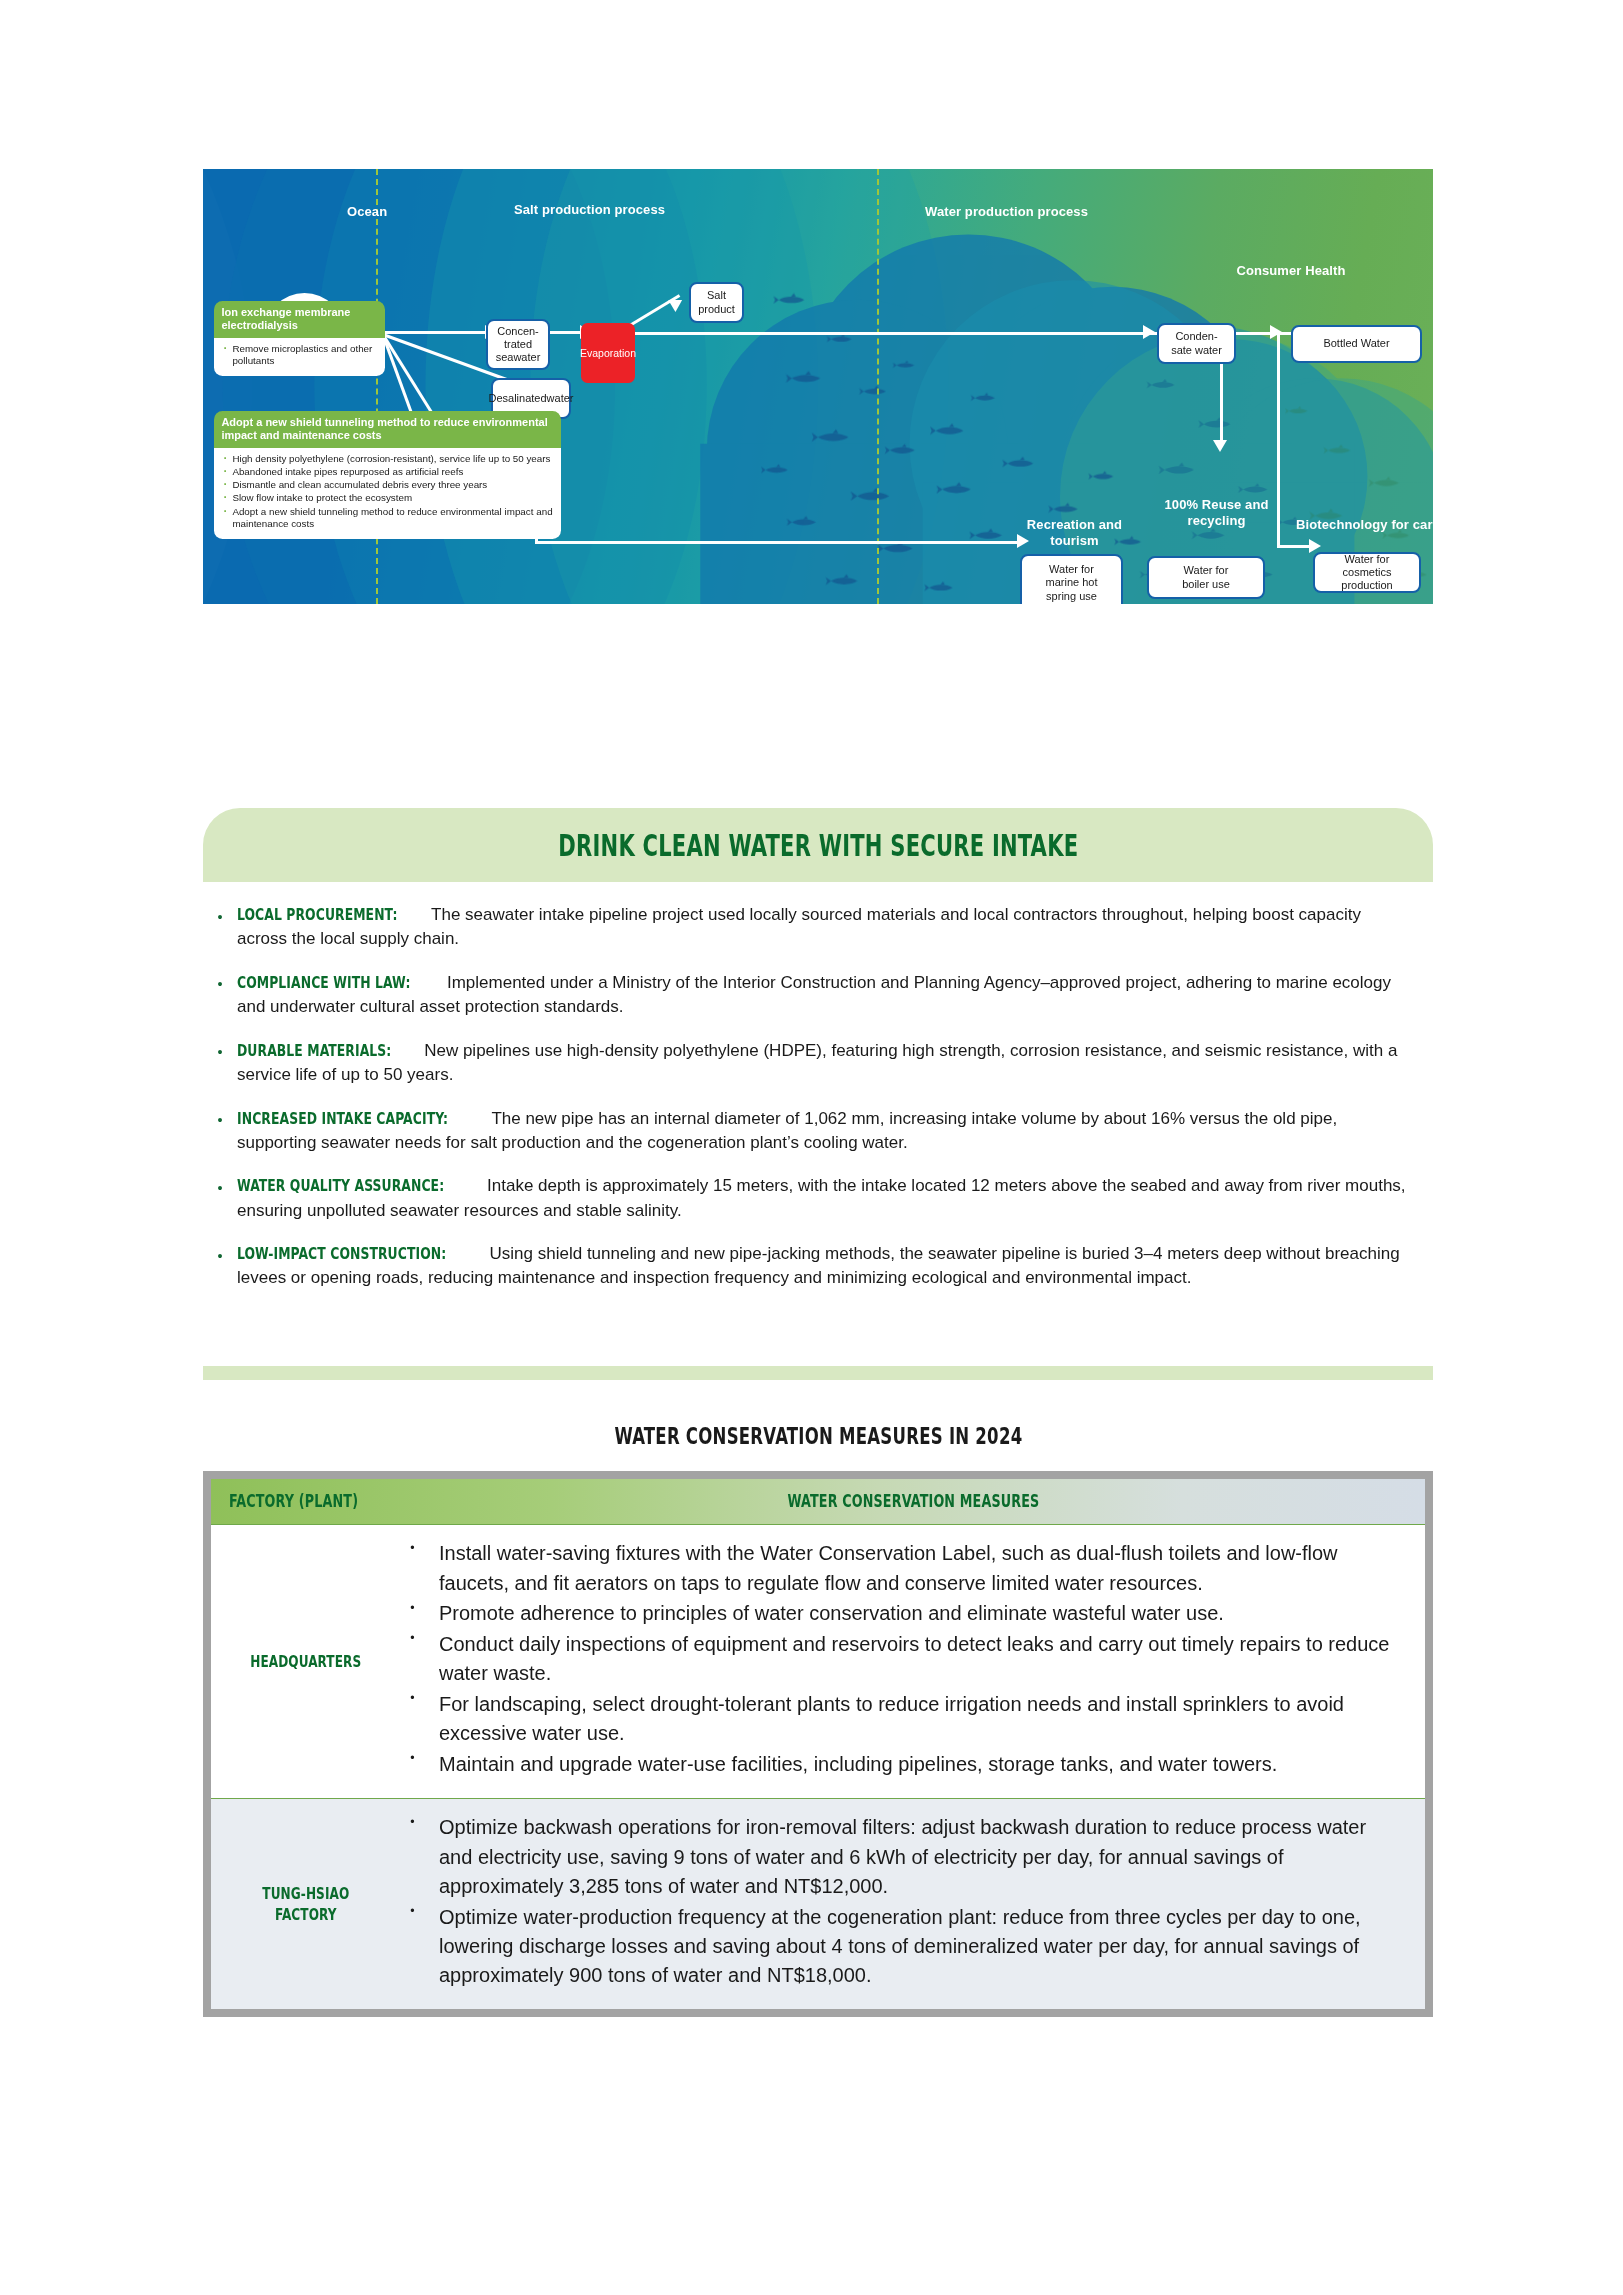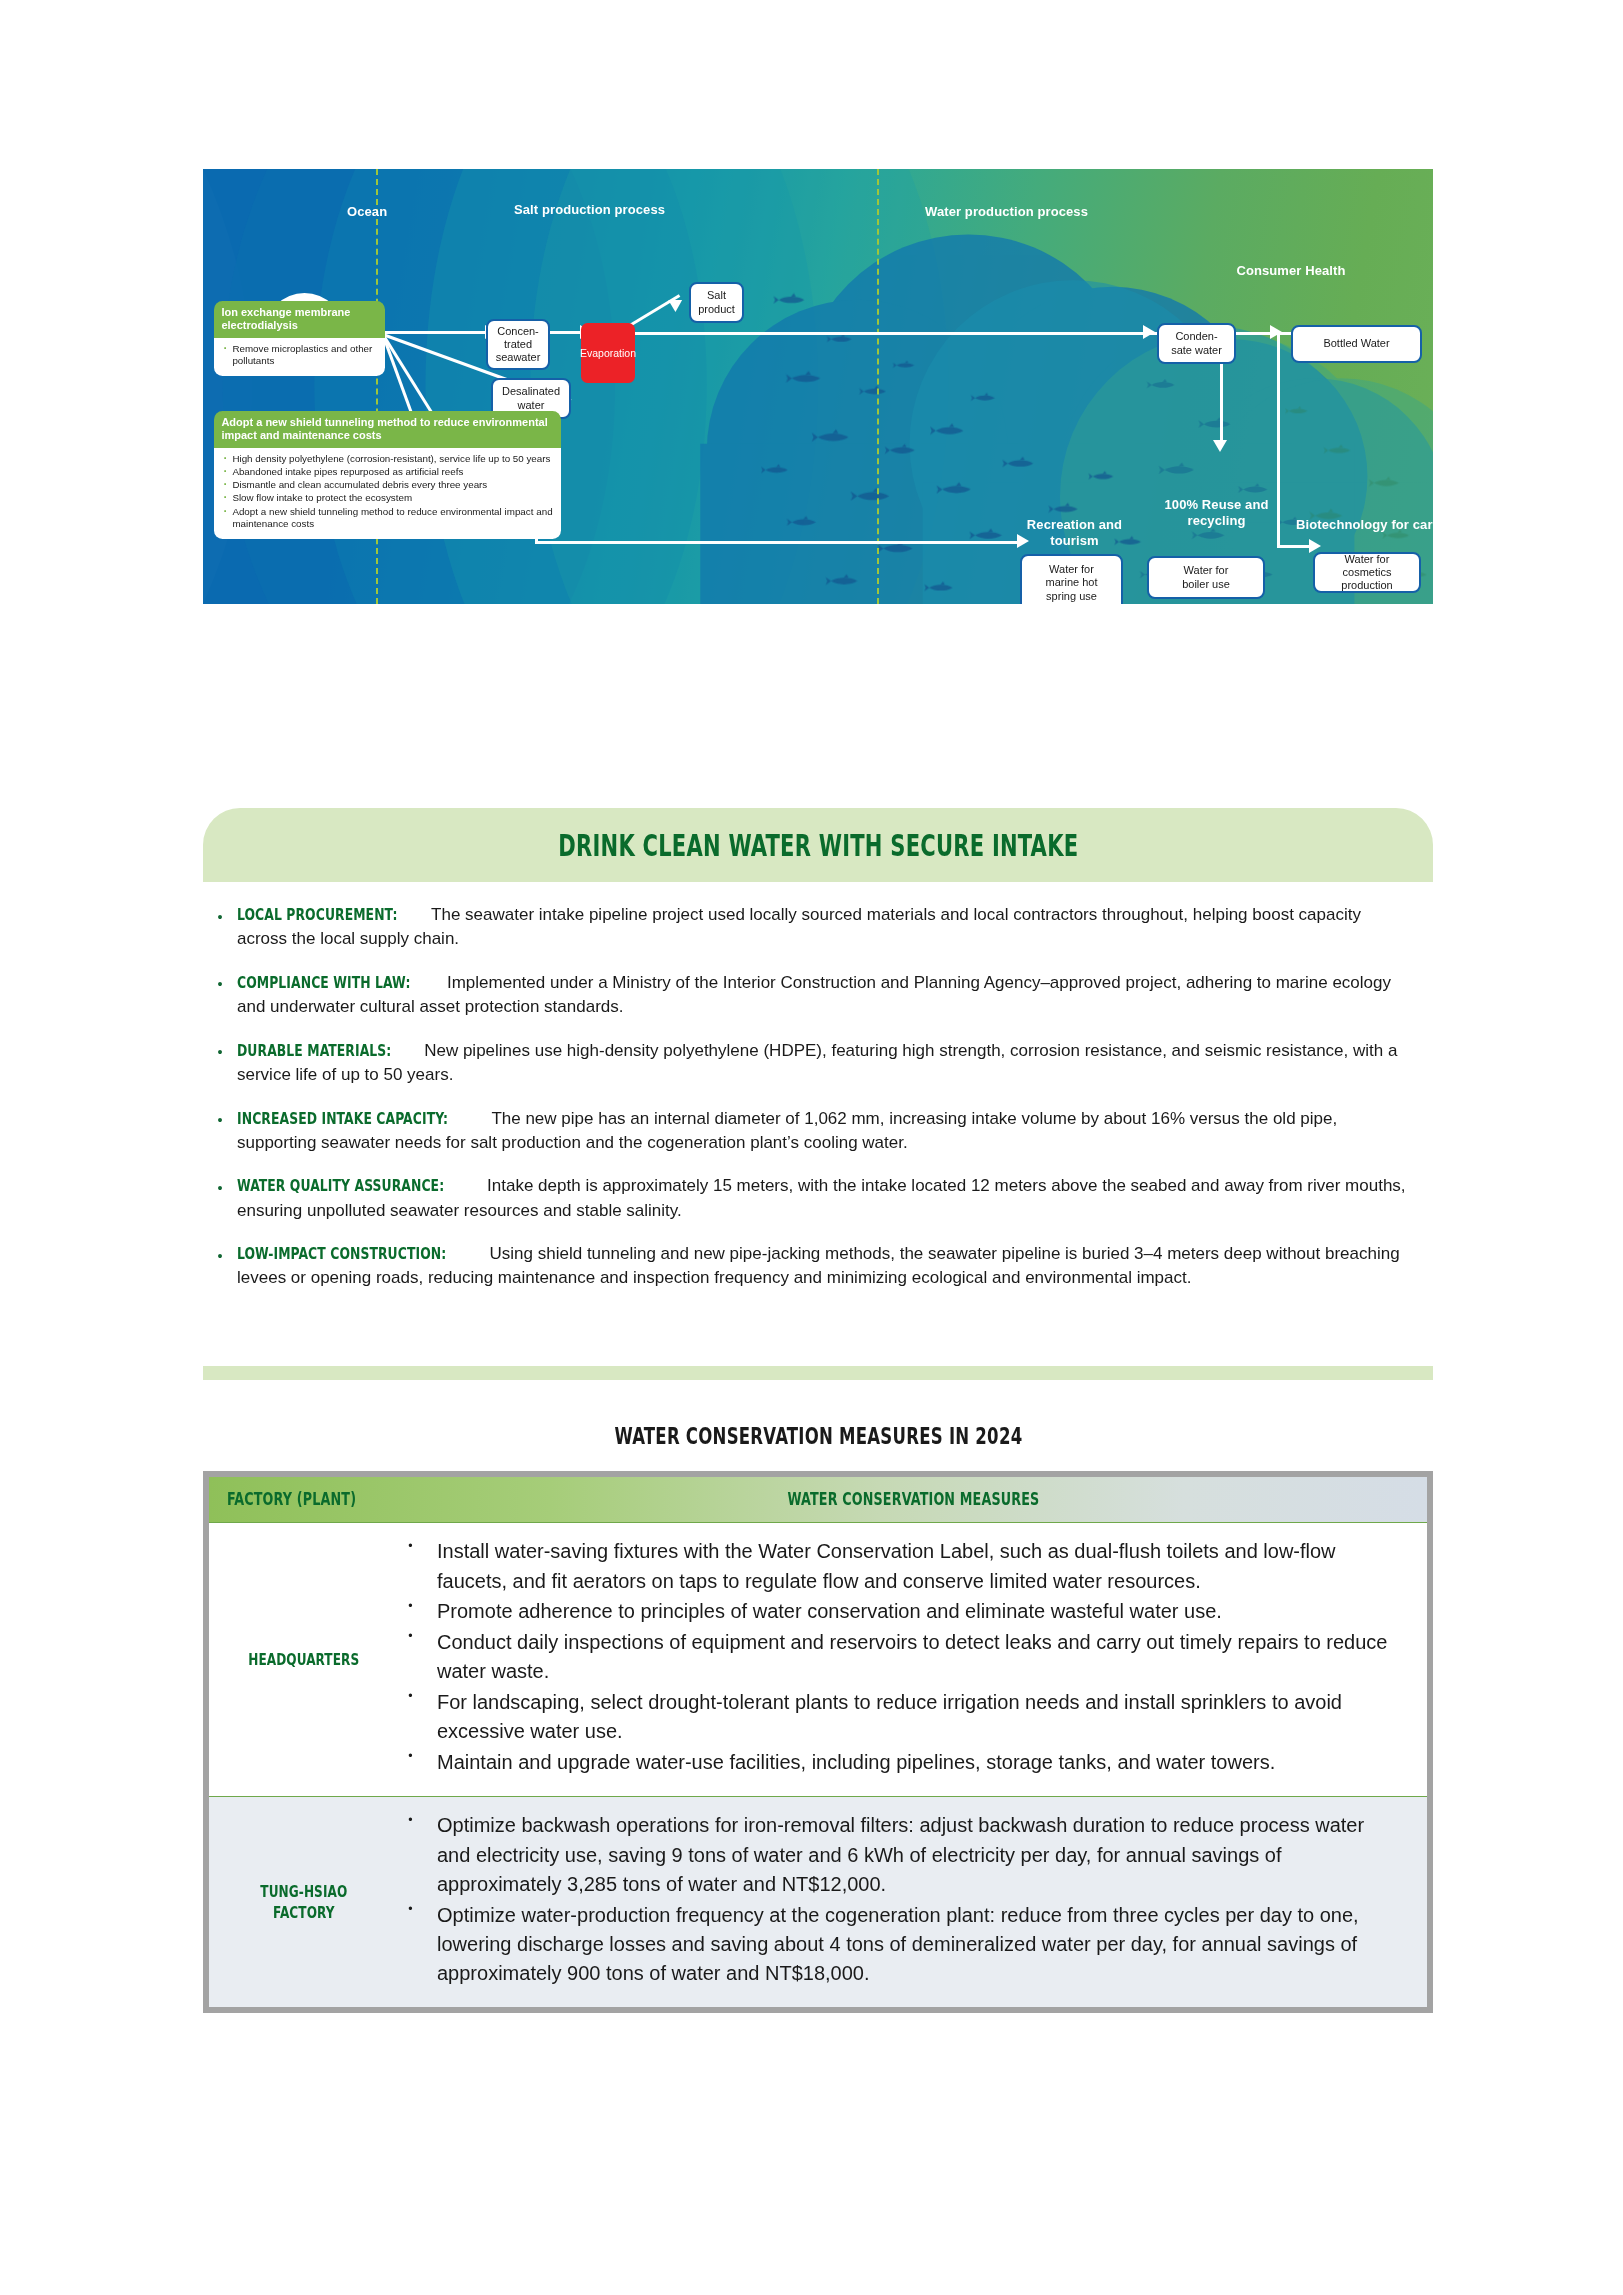--- a/index.html
+++ b/index.html
@@ -124,21 +124,21 @@
   .tbl-title span {
     display: inline-block; color: #1a1a1a; font-size: 23.6px; font-weight: 700;
     letter-spacing: 0.3px;
     font-family: "DejaVu Sans Condensed", "Liberation Sans Narrow", "Liberation Sans", sans-serif;
     transform: scaleX(0.78); transform-origin: center;
     white-space: nowrap;
   }
 
   .tbl {
     position: absolute; left: 203px; top: 1471px; width: 1230px;
-    border: 6px solid #a3a3a3; border-collapse: collapse;
+    border: 8px solid #a3a3a3; border-collapse: collapse;
   }
   .tbl table { width: 100%; border-collapse: collapse; }
   .tbl thead tr {
     background: linear-gradient(90deg, #8fc059 0%, #a6cd79 28%, #c6d9b4 55%, #d6dfdd 80%, #d5dde6 100%);
     border-bottom: 1.3px solid #6fa84a;
   }
   .tbl th {
     padding: 11.8px 0 13px 0; vertical-align: middle;
   }
   .tbl th .hdr {
@@ -345,21 +345,21 @@
       <span>trated</span>
       <span>seawater</span>
     </div>
     <div class="node red" style="left:378px; top:141px; width:54px; height:60px">
       <span>Evaporation</span>
     </div>
     <div class="node" style="left:486px; top:100px; width:55px; height:41px; flex-direction:column">
       <span>Salt</span>
       <span>product</span>
     </div>
-    <div class="node" style="left:288px; top:196px; width:80px; height:41px; flex-direction:column">
+    <div class="node" style="left:288px; top:196px; width:80px; height:41px; flex-direction:row">
       <span>Desalinated</span>
       <span>water</span>
     </div>
     <div class="node" style="left:954px; top:141px; width:79px; height:41px; flex-direction:column">
       <span>Conden-</span>
       <span>sate water</span>
     </div>
     <div class="node" style="left:1088px; top:143px; width:131px; height:38px">
       <span>Bottled Water</span>
     </div>

